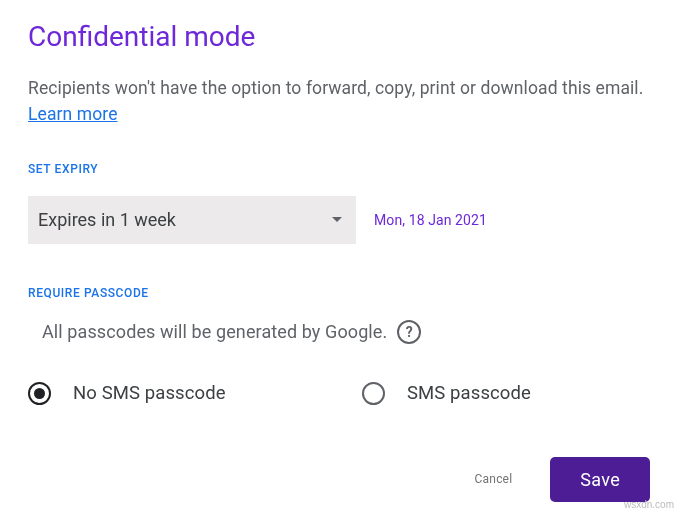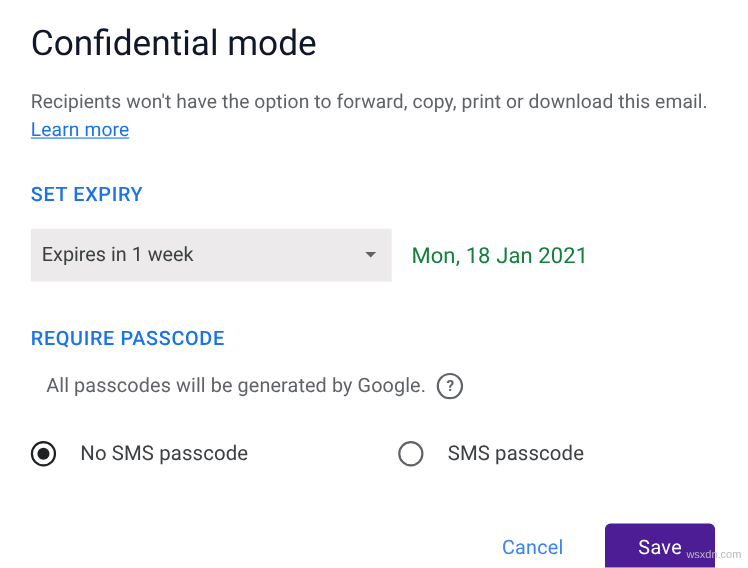--- a/index.html
+++ b/index.html
@@ -6,40 +6,40 @@
     body {
       width: 680px;
       height: 516px;
       font-family: 'Google Sans', Roboto, Arial, sans-serif;
       background: #fff;
       color: #202124;
       padding: 20px 28px;
       position: relative;
     }
     .title {
-      font-size: 32px;
+      font-size: 28px;
       font-weight: 400;
-      color: #0f172a;
+      color: #6d28d9;
       margin-bottom: 22px;
       letter-spacing: 0;
     }
     .description {
       font-size: 17.5px;
       color: #5f6368;
       line-height: 1.5;
       margin-bottom: 34px;
       letter-spacing: 0.1px;
     }
     .learn-more {
       color: #1a73e8;
       text-decoration: underline;
       cursor: pointer;
     }
     .section-label {
-      font-size: 18px;
+      font-size: 12px;
       font-weight: 500;
       color: #1a73e8;
       letter-spacing: 0.6px;
       margin-bottom: 20px;
     }
     .expiry-row {
       display: flex;
       align-items: center;
       gap: 18px;
       margin-bottom: 42px;
@@ -57,22 +57,22 @@
       color: #3c4043;
     }
     .dropdown-arrow {
       width: 0;
       height: 0;
       border-left: 5px solid transparent;
       border-right: 5px solid transparent;
       border-top: 5px solid #5f6368;
     }
     .expiry-date {
-      font-size: 20px;
-      color: #15803d;
+      font-size: 14px;
+      color: #6d28d9;
       letter-spacing: 0.1px;
     }
     .passcode-desc-row {
       display: flex;
       align-items: center;
       gap: 10px;
       margin-bottom: 22px;
     }
     .passcode-desc {
       font-size: 18px;
@@ -132,22 +132,22 @@
     .button-row {
       display: flex;
       justify-content: flex-end;
       align-items: center;
       gap: 30px;
       padding-right: 2px;
     }
     .cancel-btn {
       background: none;
       border: none;
-      color: #3b82f6;
-      font-size: 18px;
+      color: #737373;
+      font-size: 12px;
       font-family: inherit;
       cursor: pointer;
       padding: 10px 8px;
       letter-spacing: 0.2px;
     }
     .save-btn {
       background: #4c1d95;
       color: #fff;
       border: none;
       font-size: 18px;

